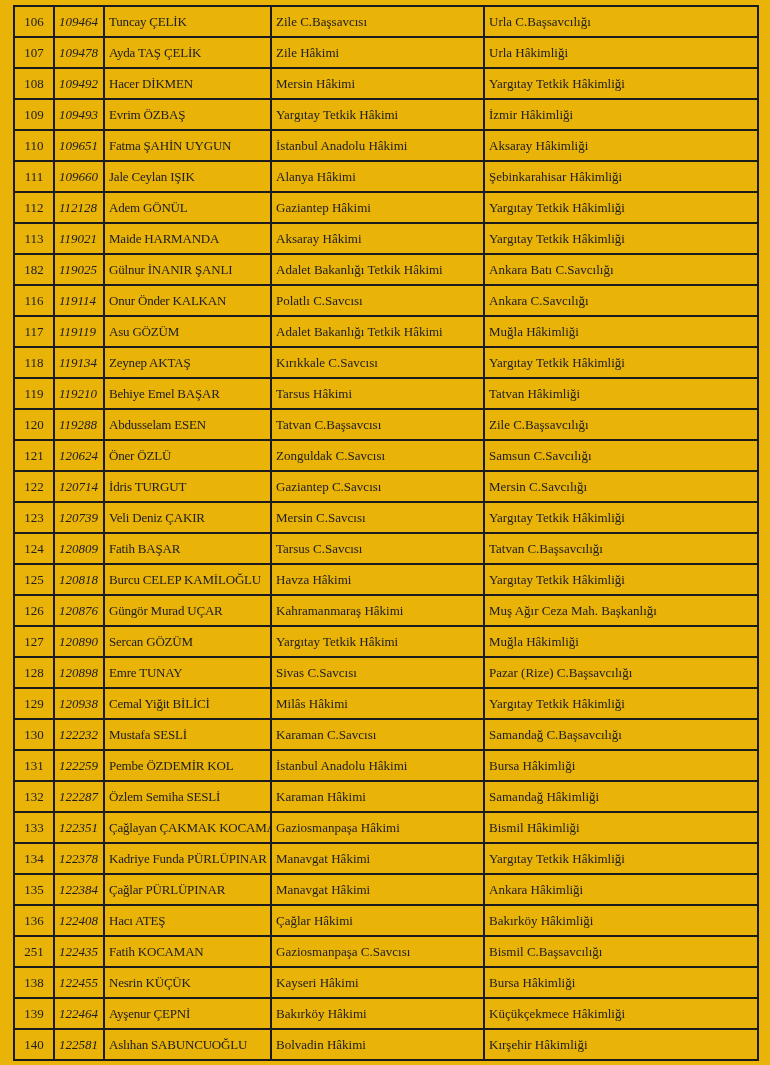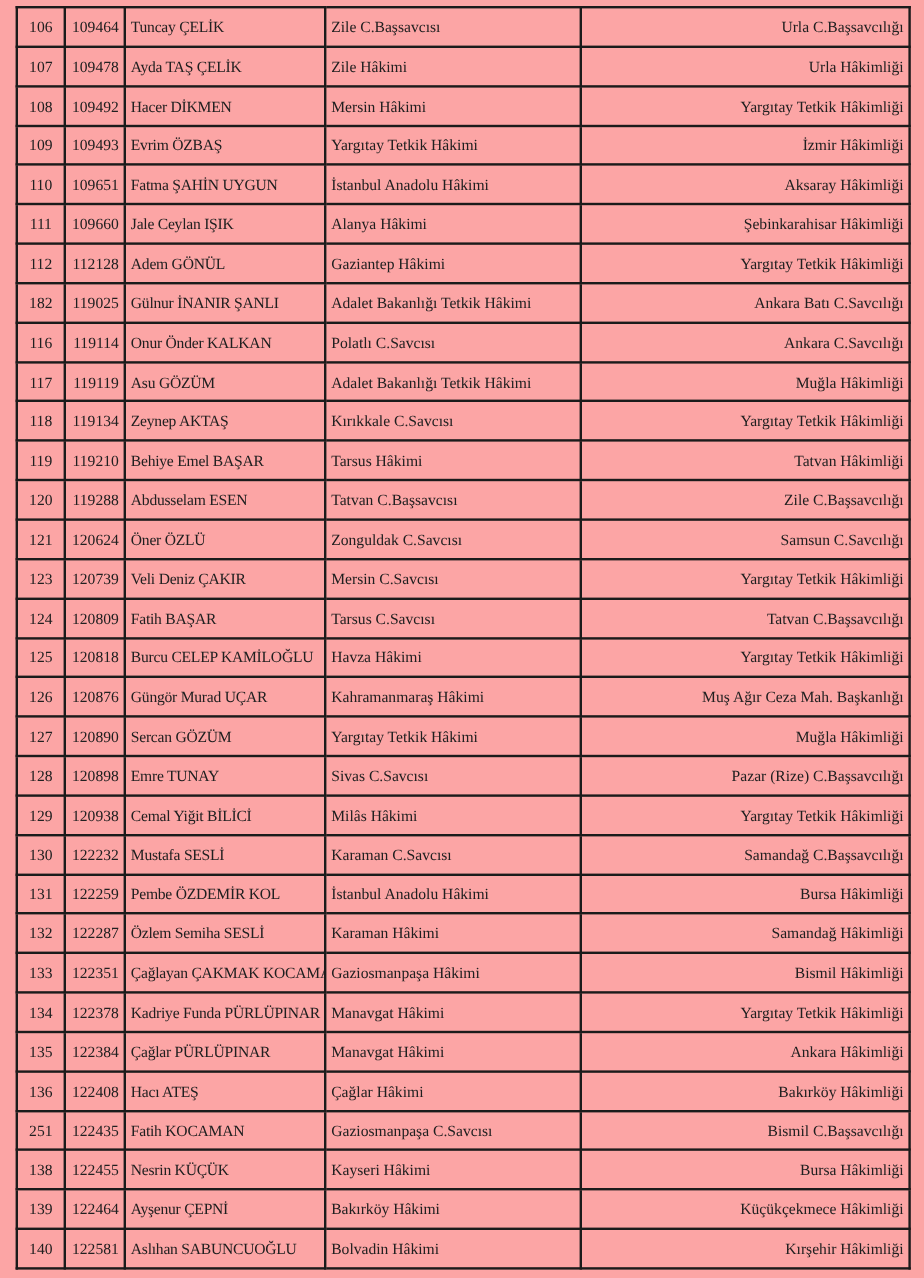--- a/index.html
+++ b/index.html
@@ -4,21 +4,21 @@
 <style>
   html, body {
     margin: 0;
     padding: 0;
     background: #ffffff;
   }
   .page {
     position: relative;
     width: 770px;
     height: 1065px;
-    background: #fca5a5;
+    background: #eab308;
     overflow: hidden;
     font-family: "Liberation Serif", "DejaVu Serif", serif;
   }
   table.assignment-table {
     position: absolute;
     left: 13px;
     top: 5px;
     width: 744px;
     height: 1053px;
     border-collapse: collapse;
@@ -29,24 +29,24 @@
     font-size: 13px;
     color: #202020;
     height: 29px;
     padding: 0 4px;
     white-space: nowrap;
     overflow: hidden;
     vertical-align: middle;
     line-height: 1;
   }
   td.c0 { text-align: center; padding: 0; }
-  td.c1 { text-align: right; padding: 0; }
+  td.c1 { text-align: left; padding: 0; font-style: italic; }
   td.c2 { text-align: left; padding-left: 4px; letter-spacing: -0.2px; }
   td.c3 { text-align: left; padding-left: 7px; }
-  td.c4 { text-align: right; padding-left: 7px; }
+  td.c4 { text-align: left; padding-left: 7px; }
 </style>
 </head>
 <body>
 
 <div class="page">
   <table class="assignment-table">
     <colgroup>
       <col style="width:40px">
       <col style="width:50px">
       <col style="width:167px">
@@ -97,20 +97,27 @@
           <td class="c4">Şebinkarahisar Hâkimliği</td>
         </tr>
         <tr>
           <td class="c0">112</td>
           <td class="c1">112128</td>
           <td class="c2">Adem GÖNÜL</td>
           <td class="c3">Gaziantep Hâkimi</td>
           <td class="c4">Yargıtay Tetkik Hâkimliği</td>
         </tr>
         <tr>
+          <td class="c0">113</td>
+          <td class="c1">119021</td>
+          <td class="c2">Maide HARMANDA</td>
+          <td class="c3">Aksaray Hâkimi</td>
+          <td class="c4">Yargıtay Tetkik Hâkimliği</td>
+        </tr>
+        <tr>
           <td class="c0">182</td>
           <td class="c1">119025</td>
           <td class="c2">Gülnur İNANIR ŞANLI</td>
           <td class="c3">Adalet Bakanlığı Tetkik Hâkimi</td>
           <td class="c4">Ankara Batı C.Savcılığı</td>
         </tr>
         <tr>
           <td class="c0">116</td>
           <td class="c1">119114</td>
           <td class="c2">Onur Önder KALKAN</td>
@@ -146,20 +153,27 @@
           <td class="c4">Zile C.Başsavcılığı</td>
         </tr>
         <tr>
           <td class="c0">121</td>
           <td class="c1">120624</td>
           <td class="c2">Öner ÖZLÜ</td>
           <td class="c3">Zonguldak C.Savcısı</td>
           <td class="c4">Samsun C.Savcılığı</td>
         </tr>
         <tr>
+          <td class="c0">122</td>
+          <td class="c1">120714</td>
+          <td class="c2">İdris TURGUT</td>
+          <td class="c3">Gaziantep C.Savcısı</td>
+          <td class="c4">Mersin C.Savcılığı</td>
+        </tr>
+        <tr>
           <td class="c0">123</td>
           <td class="c1">120739</td>
           <td class="c2">Veli Deniz ÇAKIR</td>
           <td class="c3">Mersin C.Savcısı</td>
           <td class="c4">Yargıtay Tetkik Hâkimliği</td>
         </tr>
         <tr>
           <td class="c0">124</td>
           <td class="c1">120809</td>
           <td class="c2">Fatih BAŞAR</td>

